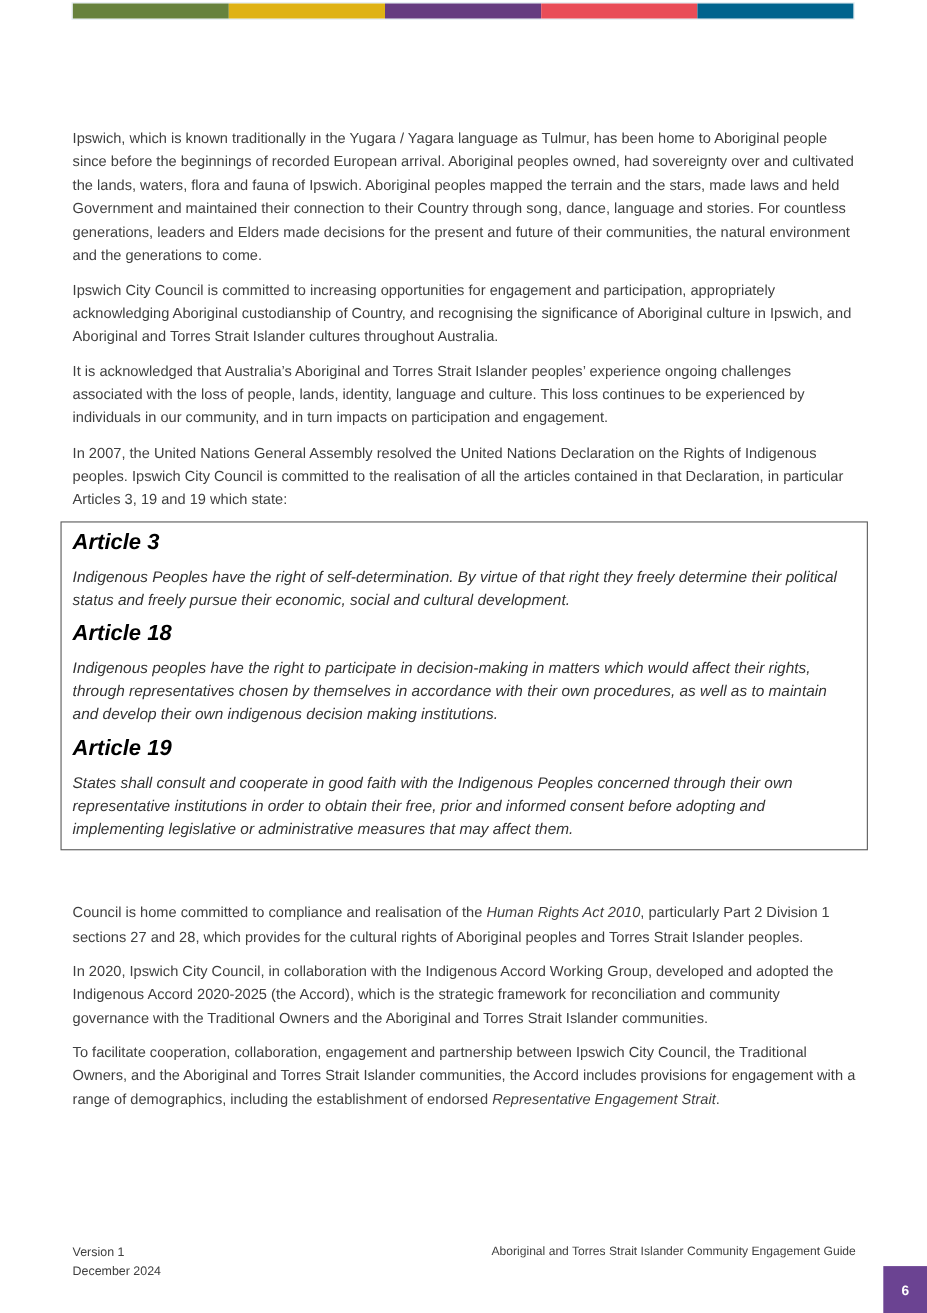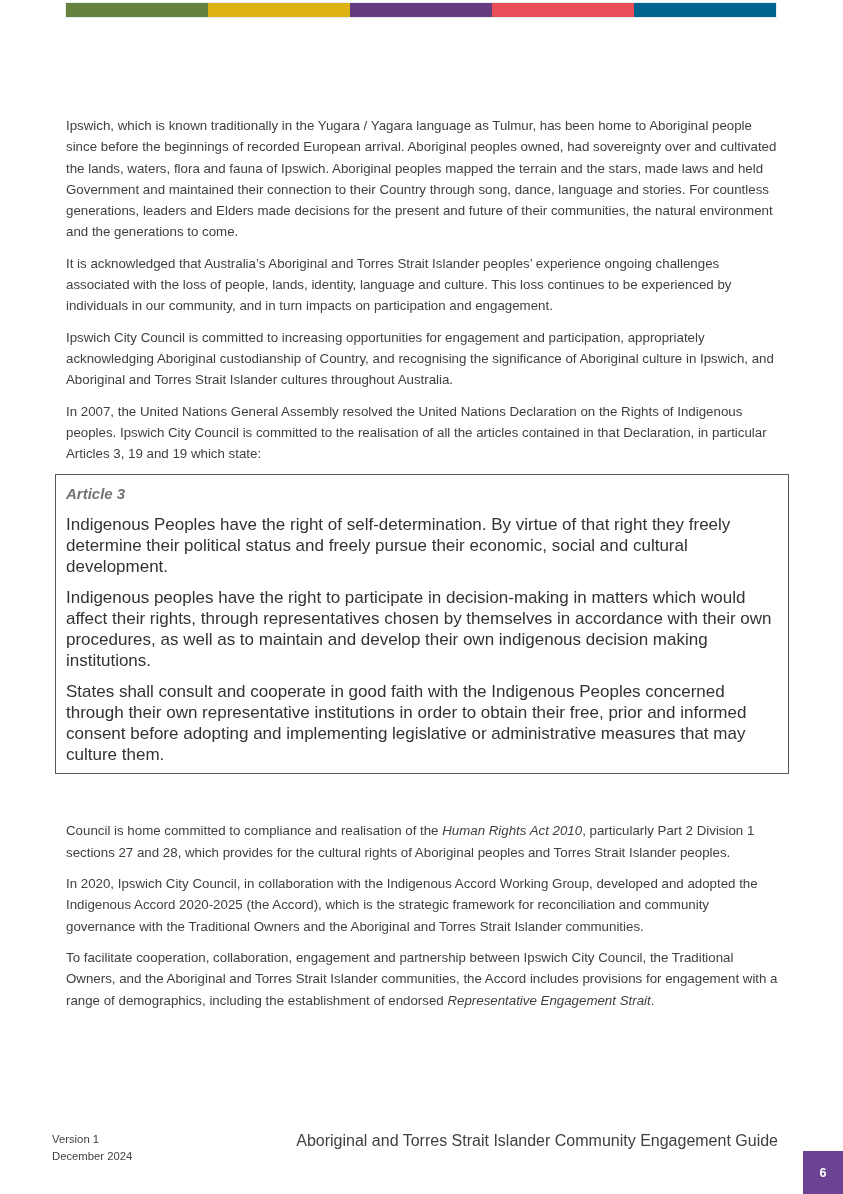--- a/index.html
+++ b/index.html
@@ -23,34 +23,34 @@
     margin:0 0 10px 0;
     font-size:13.3px;line-height:21.3px;
   }
   .article-box{
     border:1px solid #595959;
     margin:4px -11px 46px -11px;
     padding:8px 10px 8px 10px;
     color:#333333;
   }
   .article-box h3{
-    font-size:15px;font-style:italic;font-weight:bold;
-    color:#737373;line-height:21px;margin:0 0 10px 0;
+    font-size:20px;font-style:italic;font-weight:bold;
+    color:#000000;line-height:21px;margin:0 0 10px 0;
   }
   .article-box p.art{
-    font-size:17px;line-height:21px;margin:0 0 10px 0;
+    font-style:italic;font-size:14px;line-height:21px;margin:0 0 10px 0;
   }
   .article-box p.art:last-child{margin-bottom:0;}
   .footer-left{
-    position:absolute;left:52px;top:1131px;
+    position:absolute;left:66px;top:1131px;
     font-size:11.3px;line-height:16.5px;color:#3F3F3F;
   }
   .footer-right{
     position:absolute;right:65px;top:1132px;width:500px;
-    text-align:right;font-size:16px;color:#3F3F3F;
+    text-align:right;font-size:11px;color:#3F3F3F;
   }
   .page-badge{
     position:absolute;right:0;bottom:0;width:40px;height:43px;
     display:flex;align-items:center;justify-content:center;
     color:#ffffff;font-size:12.5px;font-weight:bold;
   }
   em{font-style:italic;}
 </style>
 </head>
 <body>
@@ -60,29 +60,31 @@
   <div class="top-bar">
     <div class="seg" style="background:#67823D"></div>
     <div class="seg" style="background:#DFB214"></div>
     <div class="seg" style="background:#663C80"></div>
     <div class="seg" style="background:#E94D58"></div>
     <div class="seg" style="background:#00648E"></div>
   </div>
 
   <main class="content">
     <p>Ipswich, which is known traditionally in the Yugara / Yagara language as Tulmur, has been home to Aboriginal people since before the beginnings of recorded European arrival. Aboriginal peoples owned, had sovereignty over and cultivated the lands, waters, flora and fauna of Ipswich. Aboriginal peoples mapped the terrain and the stars, made laws and held Government and maintained their connection to their Country through song, dance, language and stories. For countless generations, leaders and Elders made decisions for the present and future of their communities, the natural environment and the generations to come.</p>
+    <p>Ipswich City Council is committed to increasing opportunities for engagement and participation, appropriately acknowledging Aboriginal custodianship of Country, and recognising the significance of Aboriginal culture in Ipswich, and Aboriginal and Torres Strait Islander cultures throughout Australia.</p>
     <p>It is acknowledged that Australia’s Aboriginal and Torres Strait Islander peoples’ experience ongoing challenges associated with the loss of people, lands, identity, language and culture. This loss continues to be experienced by individuals in our community, and in turn impacts on participation and engagement.</p>
-    <p>Ipswich City Council is committed to increasing opportunities for engagement and participation, appropriately acknowledging Aboriginal custodianship of Country, and recognising the significance of Aboriginal culture in Ipswich, and Aboriginal and Torres Strait Islander cultures throughout Australia.</p>
     <p>In 2007, the United Nations General Assembly resolved the United Nations Declaration on the Rights of Indigenous peoples. Ipswich City Council is committed to the realisation of all the articles contained in that Declaration, in particular Articles 3, 19 and 19 which state:</p>
 
     <div class="article-box">
       <h3>Article 3</h3>
       <p class="art">Indigenous Peoples have the right of self-determination. By virtue of that right they freely determine their political status and freely pursue their economic, social and cultural development.</p>
+      <h3>Article 18</h3>
       <p class="art">Indigenous peoples have the right to participate in decision-making in matters which would affect their rights, through representatives chosen by themselves in accordance with their own procedures, as well as to maintain and develop their own indigenous decision making institutions.</p>
-      <p class="art">States shall consult and cooperate in good faith with the Indigenous Peoples concerned through their own representative institutions in order to obtain their free, prior and informed consent before adopting and implementing legislative or administrative measures that may culture them.</p>
+      <h3>Article 19</h3>
+      <p class="art">States shall consult and cooperate in good faith with the Indigenous Peoples concerned through their own representative institutions in order to obtain their free, prior and informed consent before adopting and implementing legislative or administrative measures that may affect them.</p>
     </div>
 
     <p><span>Council is home committed to compliance and realisation of the </span><em>Human Rights Act 2010</em><span>, particularly Part 2 Division 1 sections 27 and 28, which provides for the cultural rights of Aboriginal peoples and Torres Strait Islander peoples.</span></p>
 
     <p>In 2020, Ipswich City Council, in collaboration with the Indigenous Accord Working Group, developed and adopted the Indigenous Accord 2020-2025 (the Accord), which is the strategic framework for reconciliation and community governance with the Traditional Owners and the Aboriginal and Torres Strait Islander communities.</p>
 
     <p><span>To facilitate cooperation, collaboration, engagement and partnership between Ipswich City Council, the Traditional Owners, and the Aboriginal and Torres Strait Islander communities, the Accord includes provisions for engagement with a range of demographics, including the establishment of endorsed </span><em>Representative Engagement Strait</em><span>.</span></p>
   </main>
 
   <div class="footer-left">

